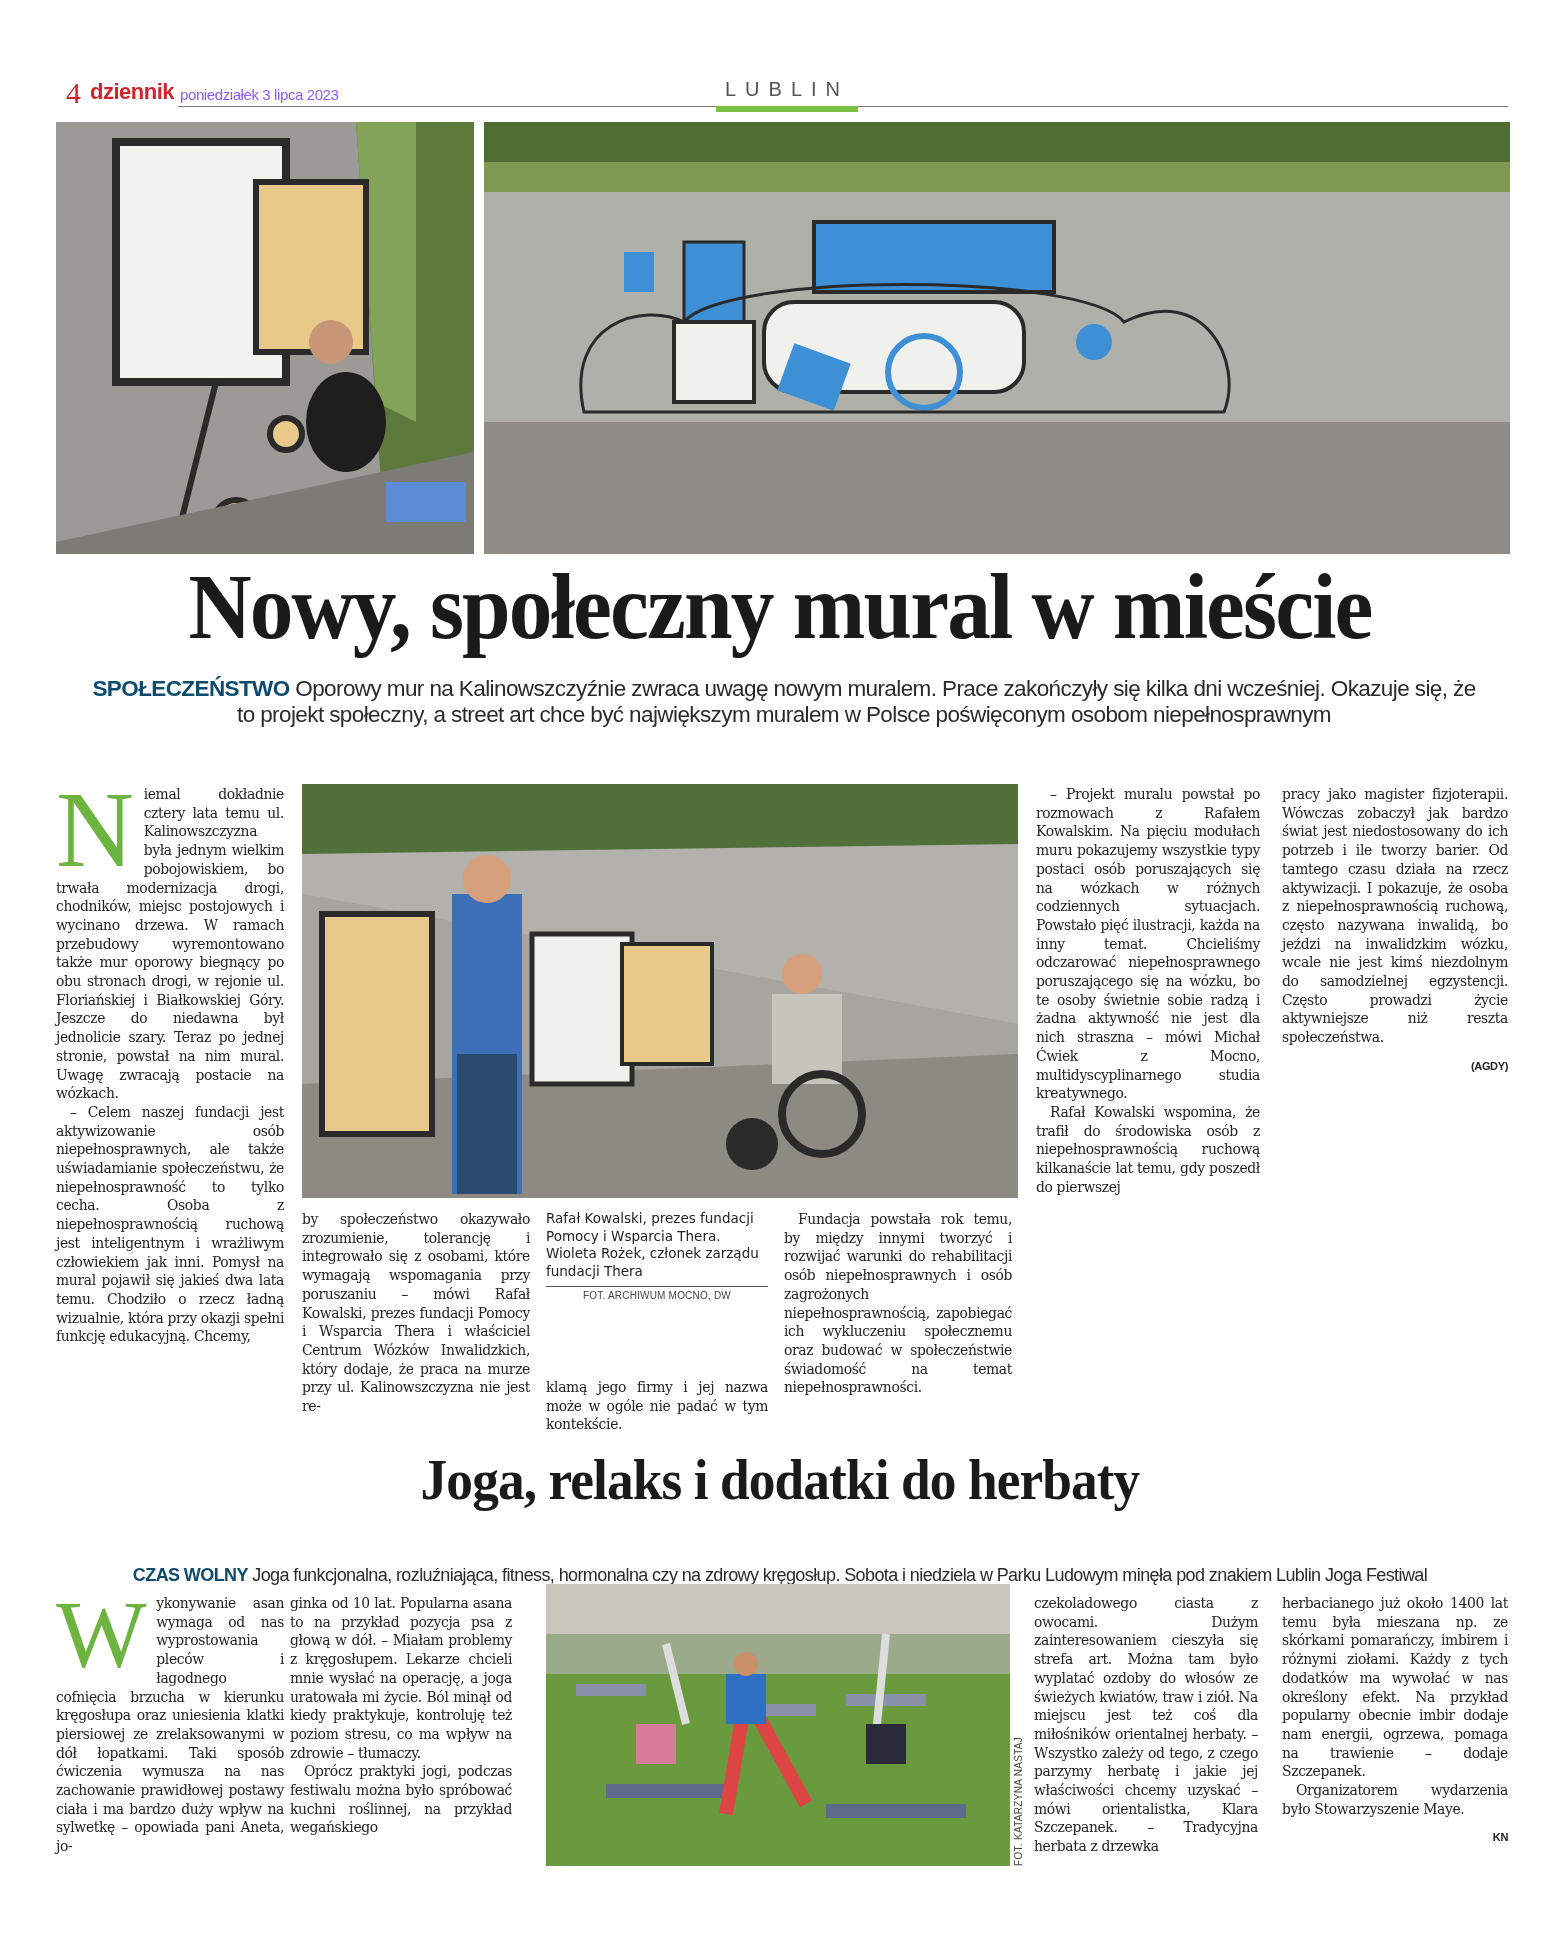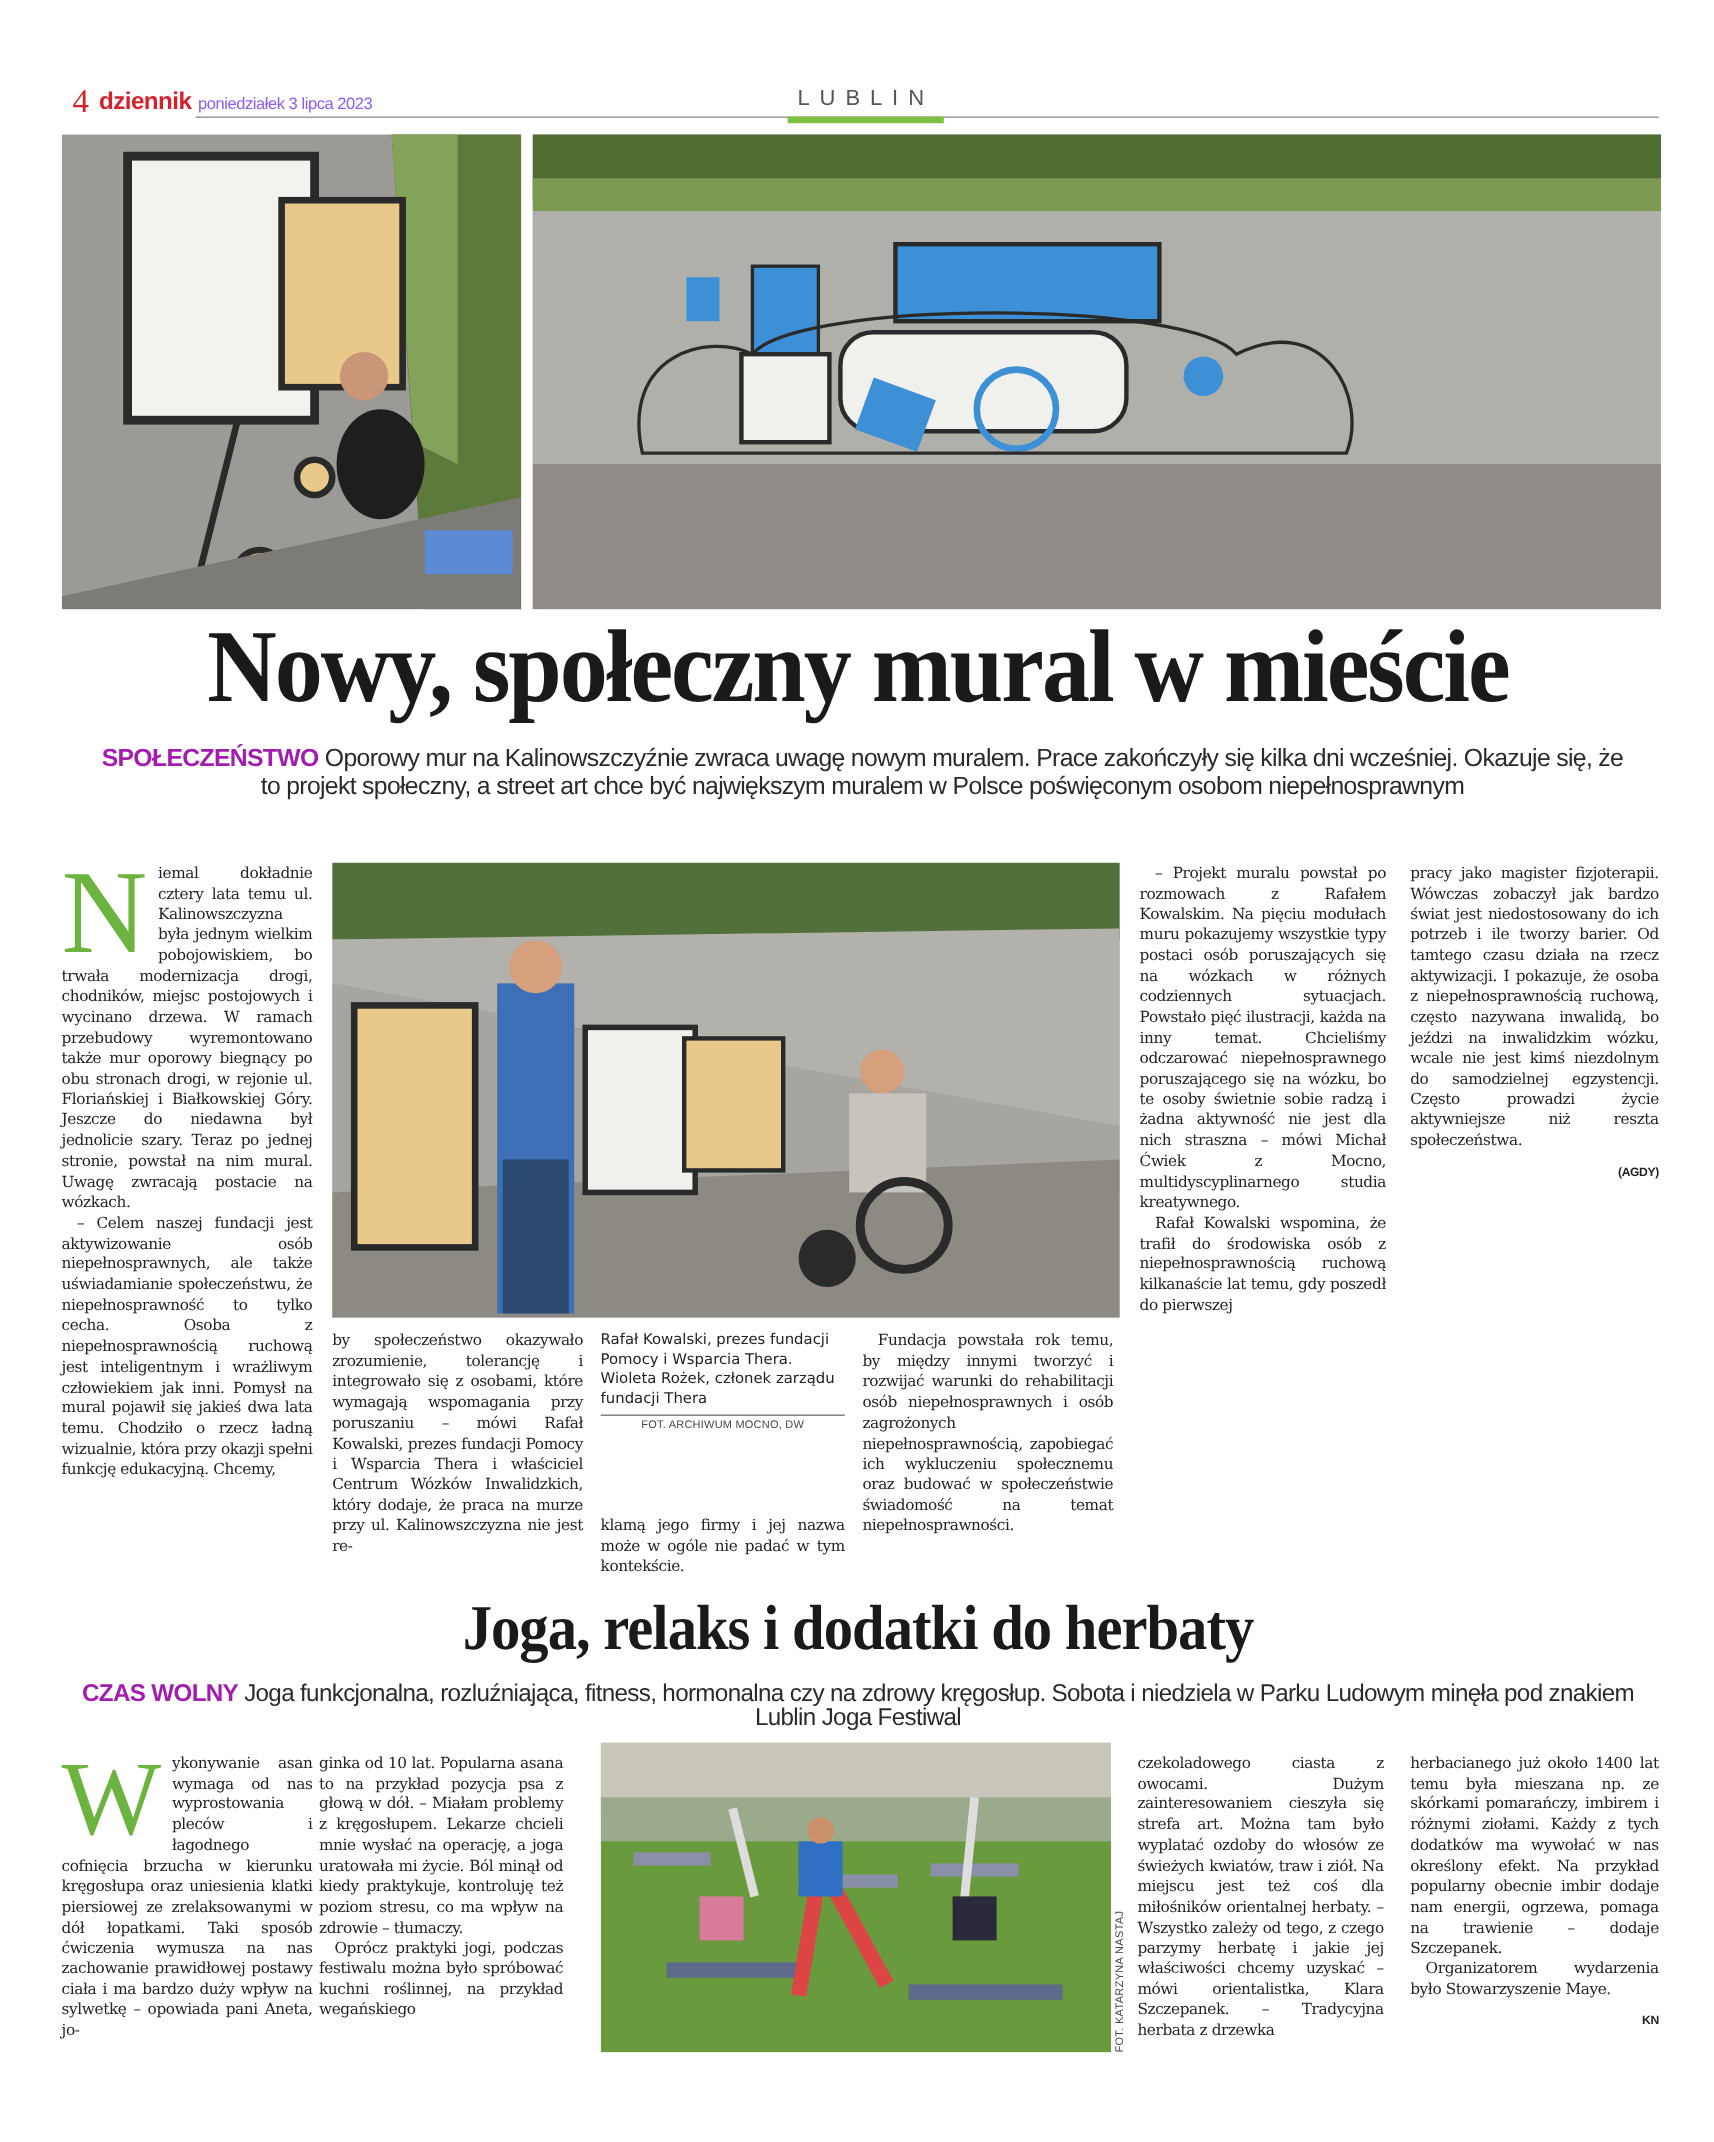--- a/index.html
+++ b/index.html
@@ -18,22 +18,22 @@
   .photo { overflow: hidden; }
   .photo svg { display: block; width: 100%; height: 100%; }
 
   
   .headline { font-family: "Liberation Serif", serif; font-weight: bold; color: #1a1a1a; text-align: center; letter-spacing: -2px; }
   .h1 { left: 50px; top: 556px; width: 1460px; font-size: 94px; line-height: 100px; transform: scaleX(0.93); }
   .h2 { left: 250px; top: 1448px; width: 1060px; font-size: 58px; line-height: 64px; letter-spacing: -1px; transform: scaleX(0.92); }
 
   .lead { font-family: "Liberation Sans", sans-serif; color: #2a2a2a; text-align: center; }
   .lead1 { left: 84px; top: 676px; width: 1400px; font-size: 22.5px; line-height: 26px; letter-spacing: -0.6px; }
-  .lead2 { left: 60px; top: 1528px; width: 1440px; font-size: 22px; line-height: 22px; letter-spacing: -0.6px; }
-  .kicker { color: #a21caf; font-weight: bold; }
+  .lead2 { left: 60px; top: 1564px; width: 1440px; font-size: 18px; line-height: 22px; letter-spacing: -0.6px; }
+  .kicker { color: #0c4a6e; font-weight: bold; }
 
   
   .col { font-family: "DejaVu Serif", "Liberation Serif", serif; font-size: 13.9px; line-height: 18.7px; color: #222; text-align: justify; letter-spacing: -0.35px; }
   .col p { margin: 0; text-indent: 14px; }
   .col p.noind { text-indent: 0; }
   .dropcap { float: left; font-family: "Liberation Serif", serif; color: #6cb33f; font-size: 108px; line-height: 82px; margin: 4px 10px 0 0; }
   .sign { font-family: "Liberation Sans", sans-serif; font-weight: bold; font-size: 11px; text-align: right; margin-top: 10px; text-indent: 0 !important; }
 
   .caption { font-family: "DejaVu Sans", "Liberation Sans", sans-serif; font-size: 13.5px; line-height: 17.5px; color: #222; }
   .credit-rule { height: 1px; background: #555; margin-top: 6px; }

